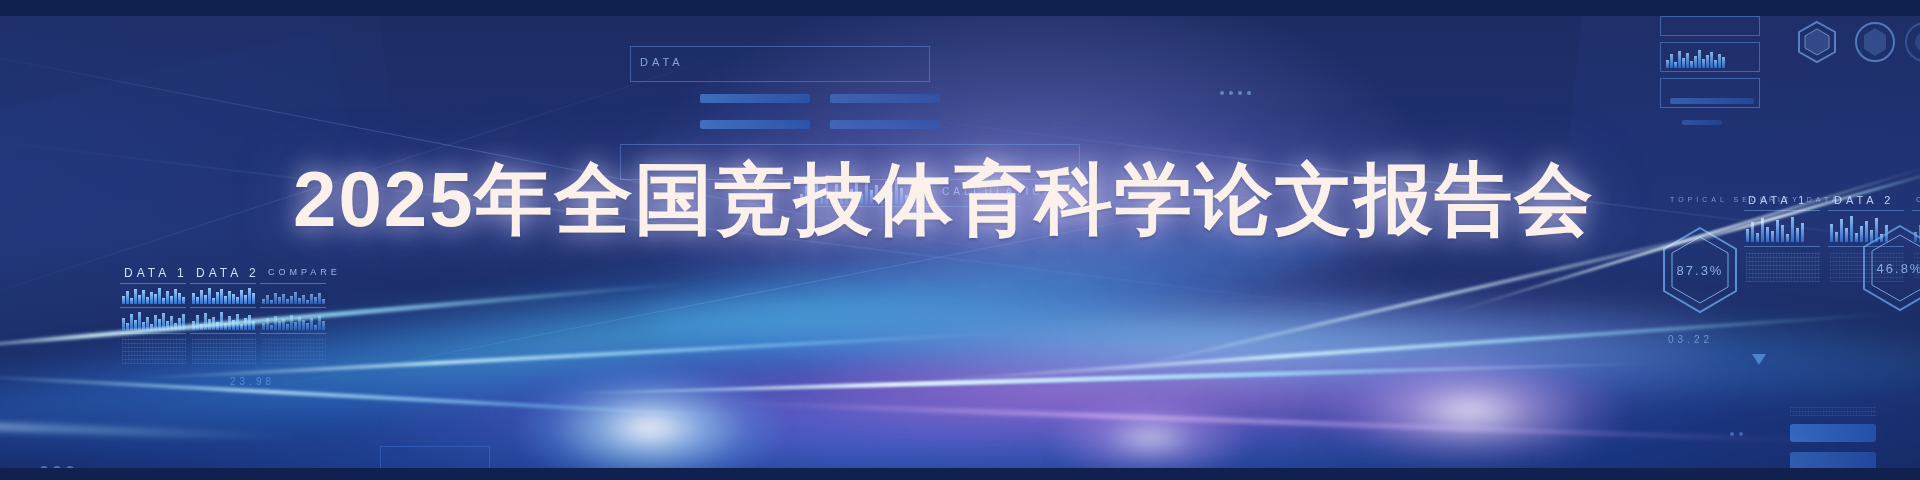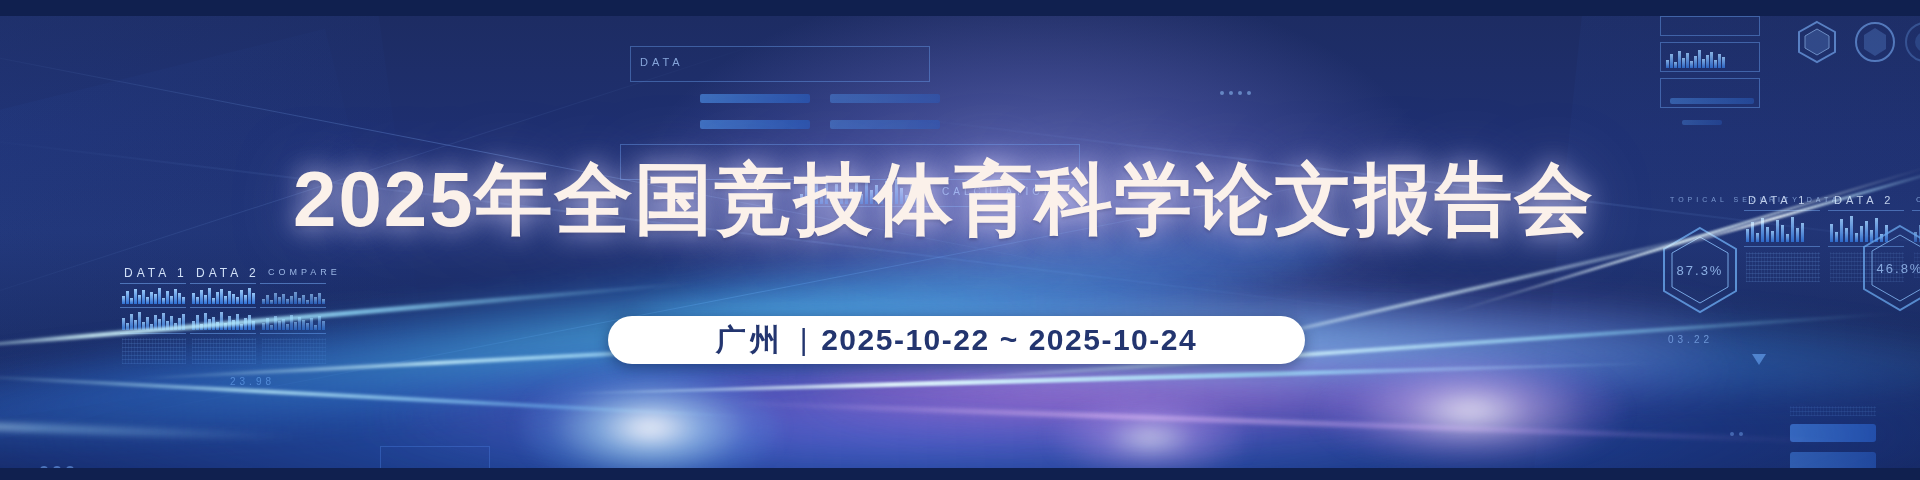--- a/index.html
+++ b/index.html
@@ -459,19 +459,14 @@
                 background:linear-gradient(90deg, rgba(230,250,255,.75) 0%, rgba(170,225,255,.40) 40%, rgba(120,190,250,0) 100%);
                 filter:blur(3px); transform:rotate(2deg);"></div>
 
     <div class="wave" style="left:1640px; top:40px; width:330px; height:3px; border-radius:50%;
                 background:linear-gradient(90deg, rgba(200,240,255,0) 0%, rgba(245,253,255,.90) 40%, rgba(180,230,255,.5) 70%, rgba(150,210,255,0) 100%);
                 filter:blur(1px); transform:rotate(-16deg);"></div>
   </div>
 
   <div id="title">2025年全国竞技体育科学论文报告会</div>
 
-  <div id="subtitle-pill">
-    <span class="txt">
-      <span class="city">广州</span><span class="sep">|</span><span>2025-10-22</span><span class="tilde">~</span><span>2025-10-24</span>
-    </span>
-  </div>
 
 </div>
 
 </body></html>

